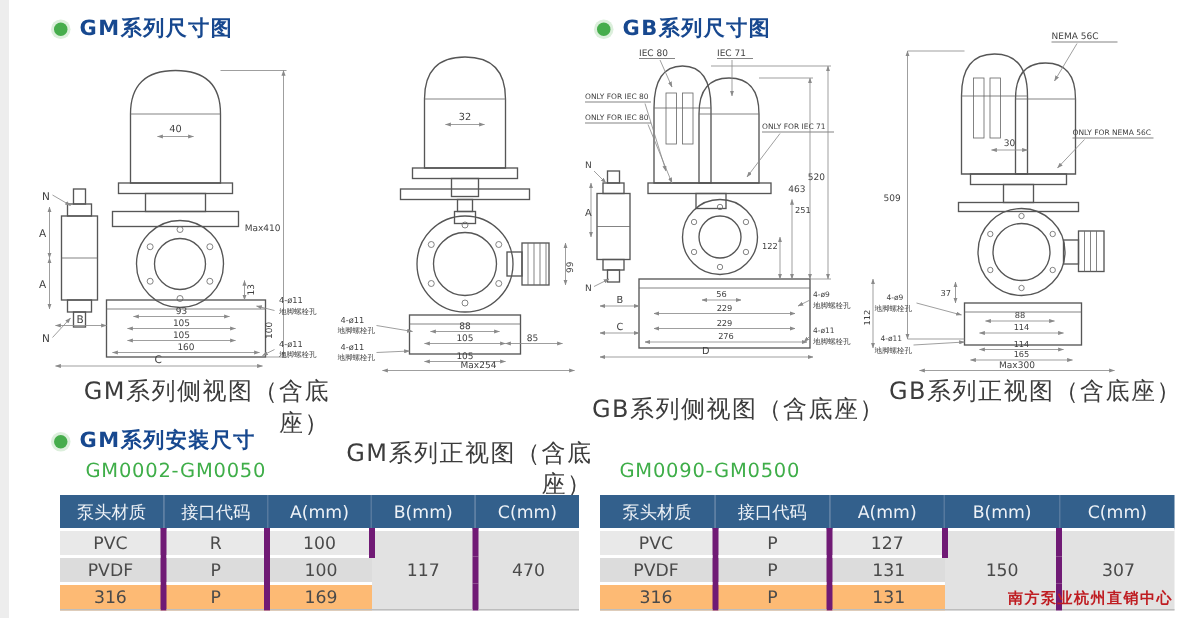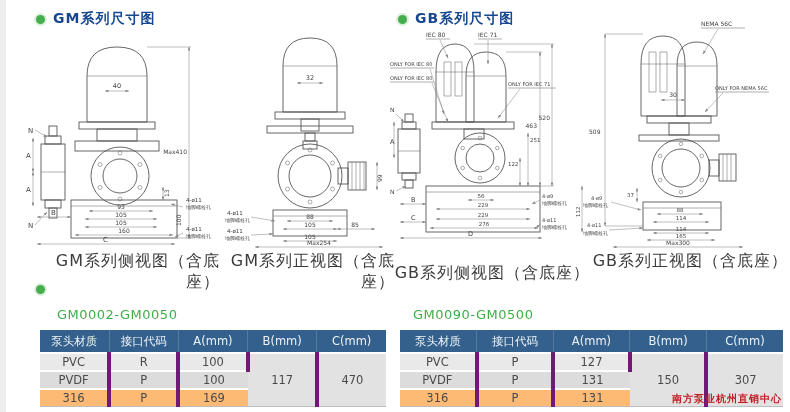--- a/index.html
+++ b/index.html
@@ -176,21 +176,21 @@
     <text x="130" y="201" text-anchor="middle" font-size="6">85</text>
     <text x="85" y="213" text-anchor="middle" font-size="6">105</text>
     <text x="94" y="219" text-anchor="middle" font-size="6">Max254</text>
     <text x="2" y="189" font-size="5.5">4-ø11</text>
     <text x="0" y="196" font-size="5">地脚螺栓孔</text>
     <text x="2" y="207" font-size="5.5">4-ø11</text>
     <text x="0" y="214" font-size="5">地脚螺栓孔</text>
   </g>
 </svg>
 </div>
-<div class="caption" style="left:225px;width:170px;">GM系列正视图（含底座）</div>
+<div class="caption" style="left:225px;width:170px;margin-top:41px;">GM系列正视图（含底座）</div>
 
 <div class="figure" style="left:390px;top:28px;">
 <svg width="200" height="222" viewBox="0 0 200 222">
   <defs>
         <marker id="a3" markerWidth="7" markerHeight="5" refX="6.5" refY="2.5" orient="auto-start-reverse">
           <path d="M0,0L7,2.5L0,5Z" fill="#8a8a8a"></path>
         </marker>
       </defs>
   <g>
     <path class="out" d="M46,44 Q46,16 65,16 Q84,16 84,44 V94 H46 Z"></path>
@@ -346,20 +346,21 @@
     <text x="0" y="219" font-size="5">地脚螺栓孔</text>
     <text x="98" y="222" text-anchor="middle" font-size="5.5">165</text>
     <text x="95" y="229" text-anchor="middle" font-size="6">Max300</text>
   </g>
 </svg>
 </div>
 <div class="caption" style="left:583px;width:205px;">GB系列正视图（含底座）</div>
 
 <div class="section-title" style="left:36px;top:285px;">
   <span class="bullet"></span>
+  <span>GM系列安装尺寸</span>
 </div>
 
 <div class="subtitle" style="left:57px;">GM0002-GM0050</div>
 <div class="subtitle" style="left:413px;">GM0090-GM0500</div>
 
 <table class="dimtable" style="left:40px;width:346px;">
   <colgroup>
       <col style="width:20%">
       <col style="width:20%">
       <col style="width:20%">

